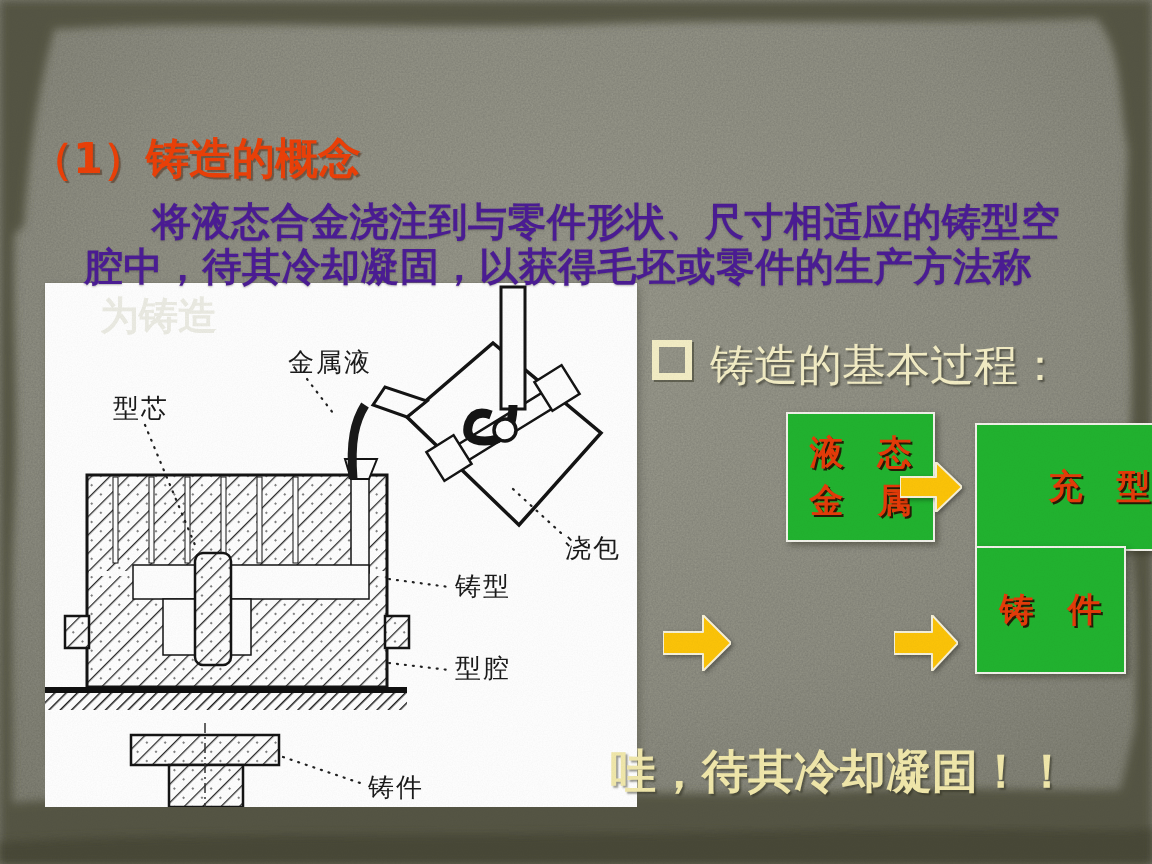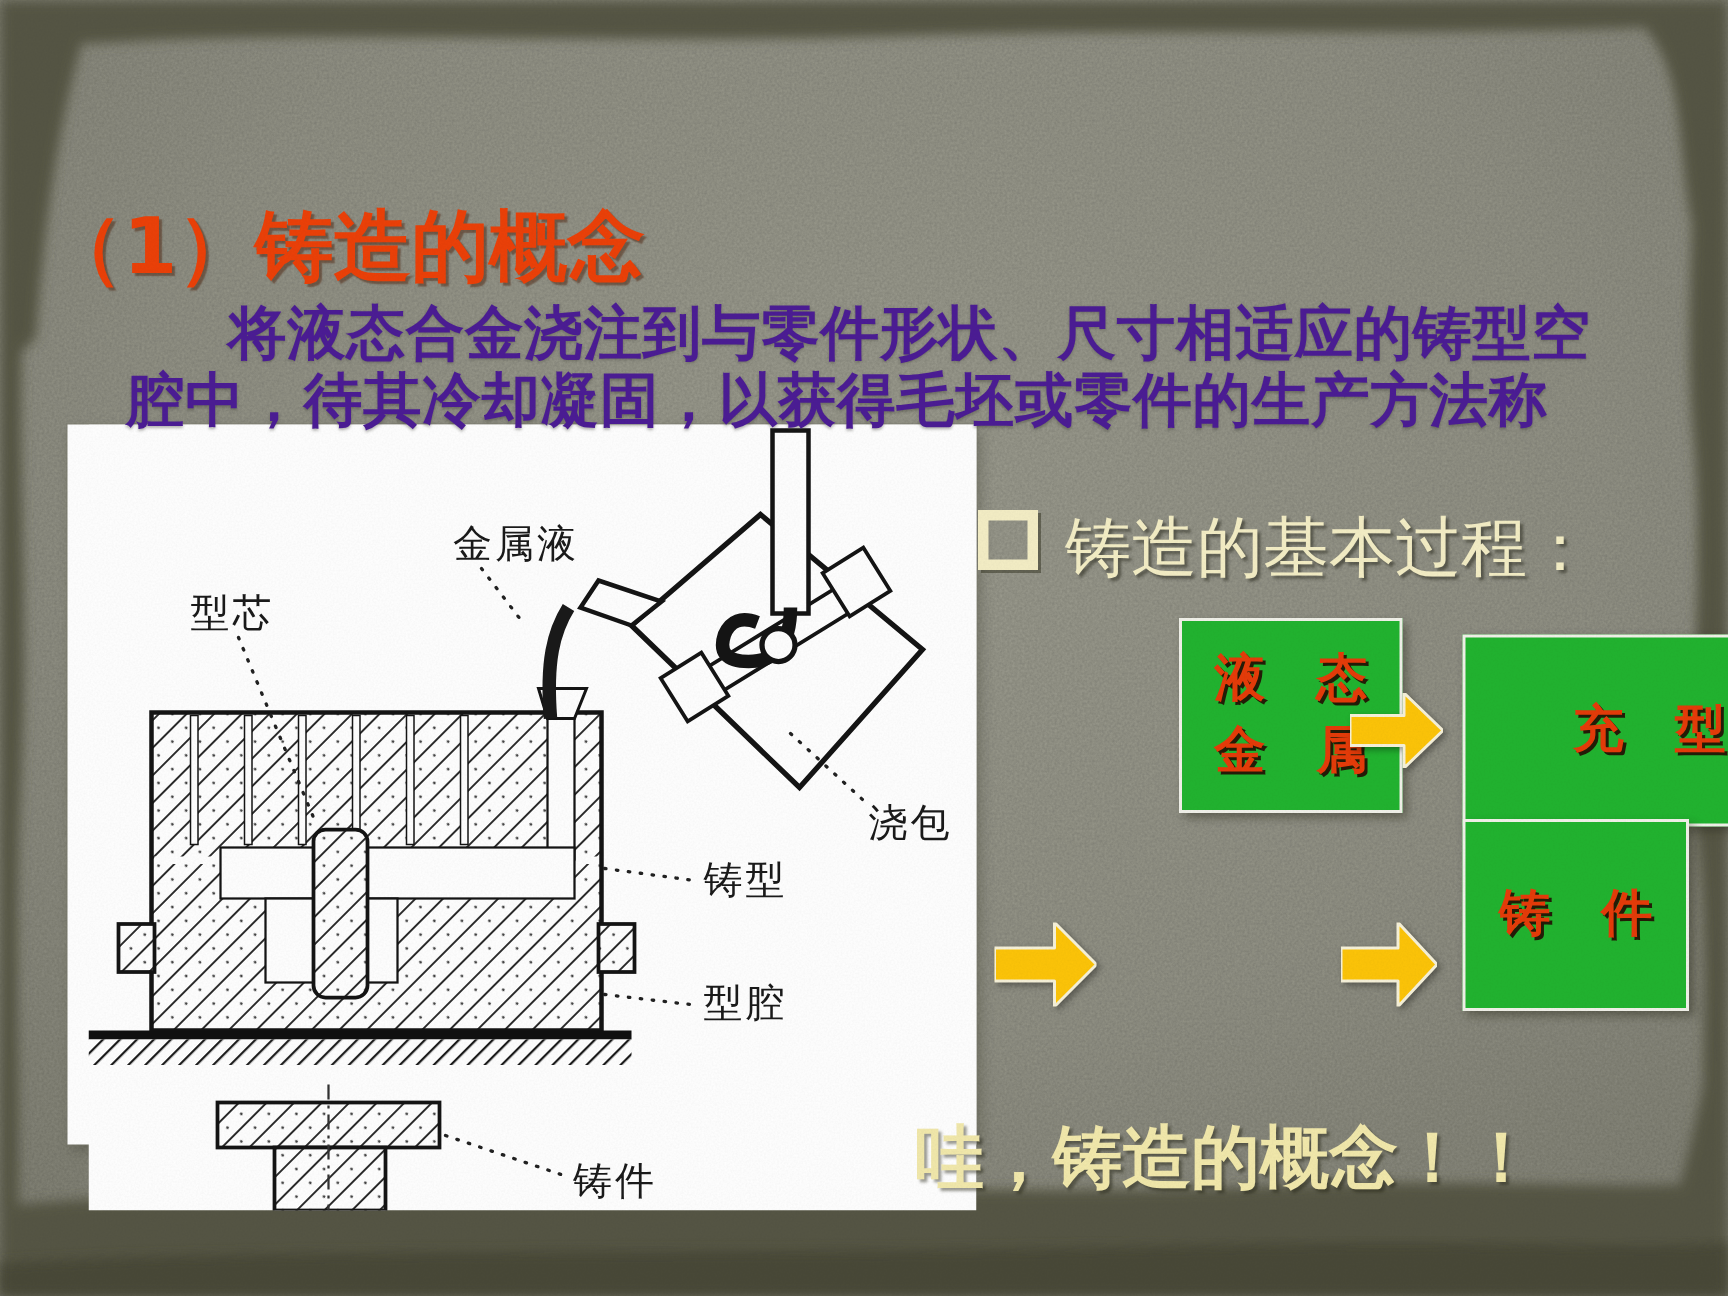--- a/index.html
+++ b/index.html
@@ -6,29 +6,29 @@
   .slide{position:relative;width:1152px;height:864px;overflow:hidden;background:#96968a;
          font-family:"DejaVu Sans","Liberation Sans",sans-serif;}
   .slide svg.bg,.slide svg.edges,.slide svg.noise{position:absolute;left:0;top:0;}
   svg.bg{z-index:0;} svg.edges{z-index:1;} svg.noise{z-index:40;pointer-events:none;opacity:.55;}
 
   .abs{position:absolute;z-index:10;}
 
   .title{left:0;right:0;top:34px;text-align:center;color:#ffffff;
          font-weight:bold;font-size:48px;line-height:1.15;letter-spacing:2px;
          text-shadow:0 2px 3px rgba(40,40,28,.4);}
-  .heading{left:30px;top:130px;color:#ec4109;font-weight:bold;font-size:52px;
+  .heading{left:30px;top:130px;color:#ec4109;font-weight:bold;font-size:43px;
            text-shadow:2px 2px 1px rgba(70,25,0,.45);}
   .bodyline{color:#4c1d95;font-weight:600;font-size:39px;letter-spacing:.5px;
             text-shadow:0 1px 2px rgba(50,50,40,.35);white-space:nowrap;}
   .body1{left:152px;top:195px;} .body2{left:84px;top:240px;}
   .ghostline{left:100px;top:289px;color:#ecece4;font-weight:600;font-size:39px;z-index:12;}
 
   .panel{left:45px;top:283px;width:592px;height:480px;background:#ffffff;z-index:9;
-         box-shadow:0 0 0 1px rgba(120,120,105,.35), 3px 4px 8px rgba(50,50,35,.3);padding-left:14px;}
+         box-shadow:0 0 0 1px rgba(120,120,105,.35), 3px 4px 8px rgba(50,50,35,.3);}
 
   .bullet-row{left:652px;top:324px;display:flex;align-items:flex-start;gap:18px;}
   .bullet-square{width:26px;height:26px;margin-top:16px;border:7px solid #f4eec6;
                  box-shadow:2px 2px 0 rgba(40,40,20,.45);background:transparent;}
   .bullet-label{font-family:"DejaVu Serif","Liberation Serif",serif;font-size:44px;
                 color:#f4eec6;text-shadow:2px 2px 2px rgba(30,30,18,.5);white-space:nowrap;margin-top:12px;}
 
   .box{background:#22b430;border:2px solid #f2f2ea;box-shadow:3px 3px 6px rgba(40,40,25,.45);
        display:flex;flex-direction:column;justify-content:center;align-items:center;}
   .box span{display:block;font-weight:bold;font-size:34px;line-height:1.4;color:#e63c0a;
@@ -167,20 +167,21 @@
 
       <text class="diagram-label" x="243" y="88">金属液</text>
       <text class="diagram-label" x="68" y="134">型芯</text>
       <text class="diagram-label" x="520" y="274">浇包</text>
       <text class="diagram-label" x="410" y="312">铸型</text>
       <text class="diagram-label" x="410" y="394">型腔</text>
       <text class="diagram-label" x="323" y="513">铸件</text>
     </svg>
   </div>
 
+  <div class="abs ghostline">为铸造</div>
 
   <div class="abs bullet-row">
     <span class="bullet-square"></span>
     <span class="bullet-label">铸造的基本过程：</span>
   </div>
 
   <div class="abs box box1">
     <span>液　态</span>
     <span>金　属</span>
   </div>
@@ -196,21 +197,21 @@
   <svg class="abs arrow arrow1" width="62" height="50">
     <polygon points="0,15 36,15 36,0 62,25 36,50 36,35 0,35" fill="#fdc509" stroke="#f7f2da" stroke-width="2" stroke-linejoin="round"></polygon>
   </svg>
   <svg class="abs arrow arrow2" width="68" height="56">
     <polygon points="0,17 40,17 40,0 68,28 40,56 40,39 0,39" fill="#fdc509" stroke="#f7f2da" stroke-width="2" stroke-linejoin="round"></polygon>
   </svg>
   <svg class="abs arrow arrow3" width="64" height="56">
     <polygon points="0,17 38,17 38,0 64,28 38,56 38,39 0,39" fill="#fdc509" stroke="#f7f2da" stroke-width="2" stroke-linejoin="round"></polygon>
   </svg>
 
-  <div class="abs exclaim">哇，铸造的概念！！</div>
+  <div class="abs exclaim">哇，待其冷却凝固！！</div>
 
   <svg class="noise" width="1152" height="864">
     <defs>
       <filter id="grainB" x="0" y="0" width="100%" height="100%">
         <feTurbulence type="fractalNoise" baseFrequency="0.8" numOctaves="2" stitchTiles="stitch"></feTurbulence>
         <feColorMatrix type="matrix" values="0 0 0 0 0  0 0 0 0 0  0 0 0 0 0  0 0 0 0.07 0"></feColorMatrix>
       </filter>
     </defs>
     <rect width="1152" height="864" filter="url(#grainB)"></rect>
   </svg>

